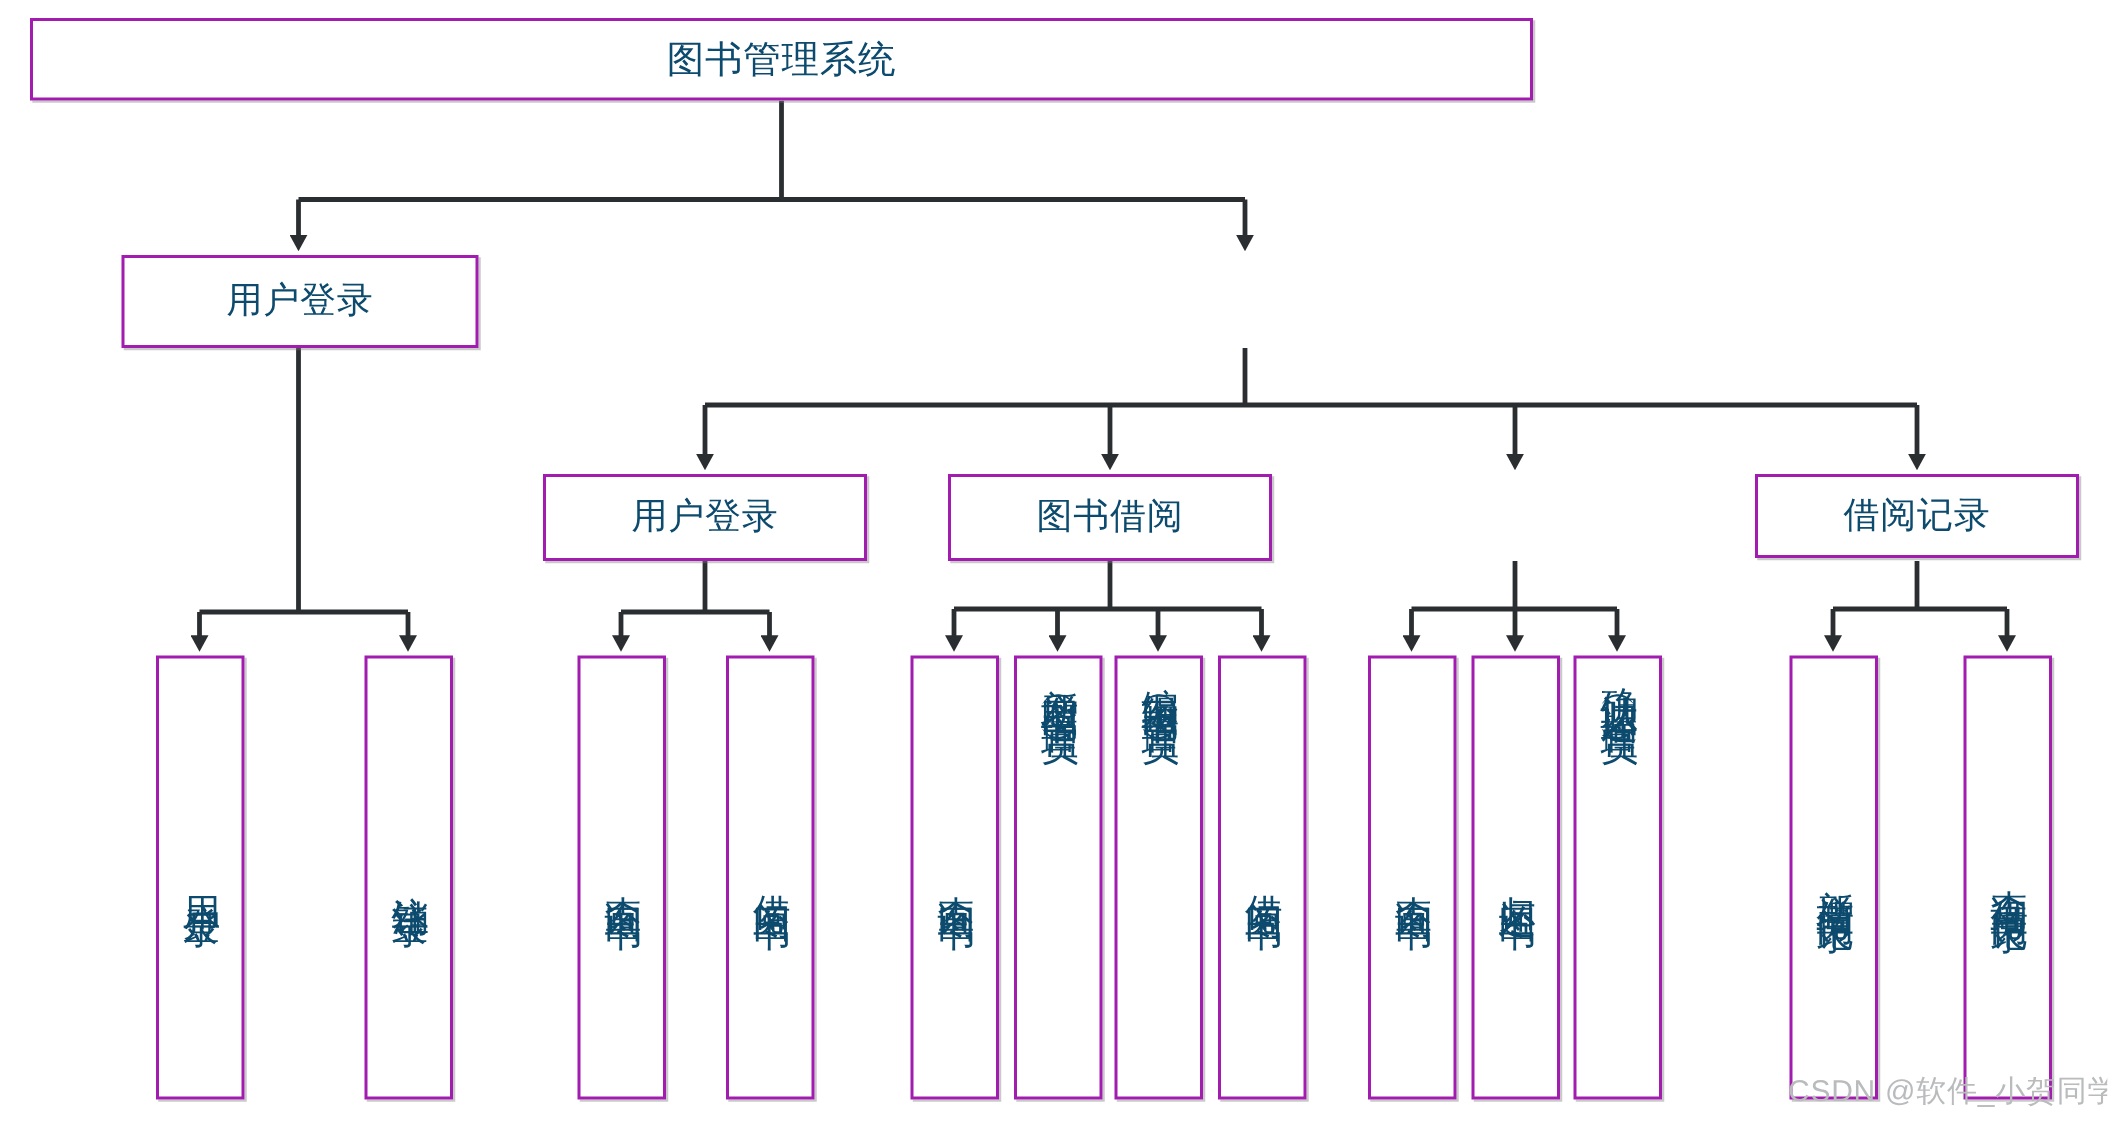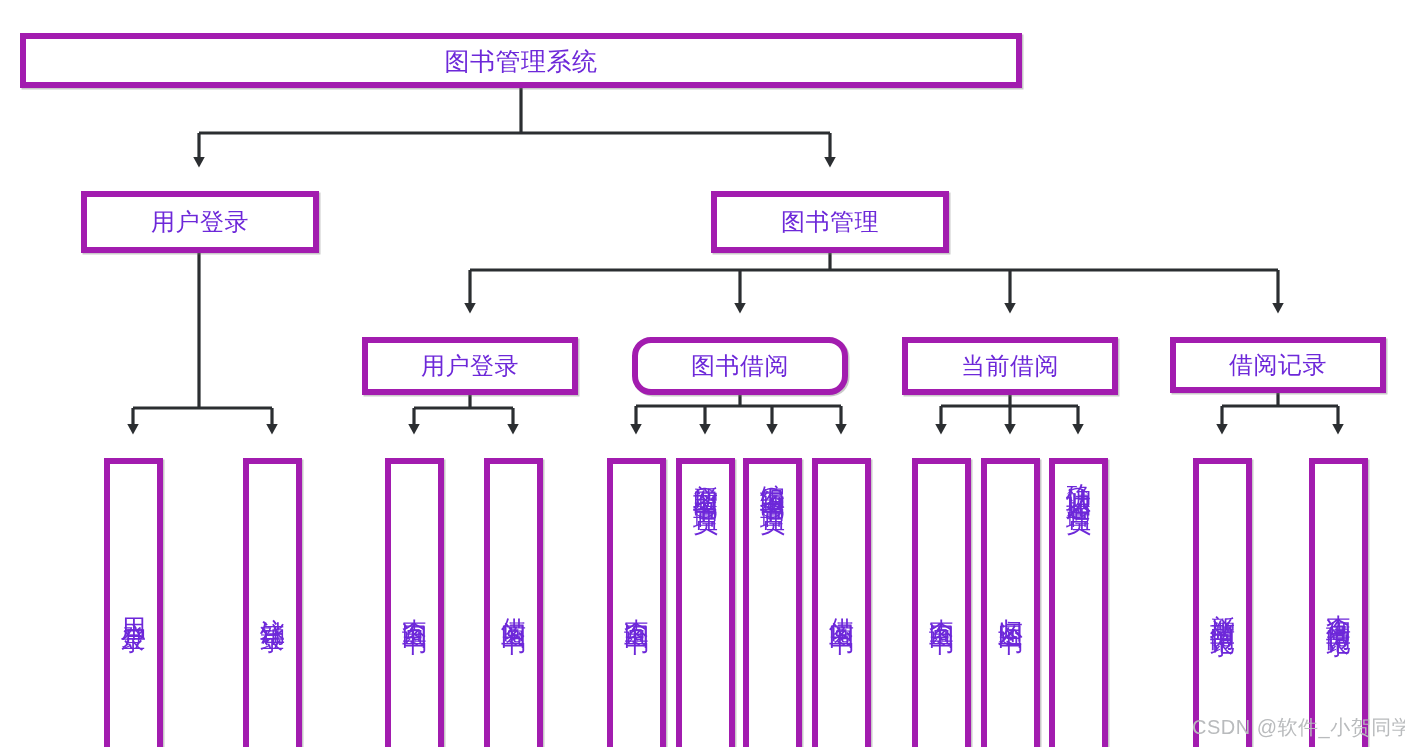--- a/index.html
+++ b/index.html
@@ -23,28 +23,27 @@
     left: 0;
     top: 0;
     width: 1405px;
     height: 747px;
     pointer-events: none;
   }
   .node {
     position: absolute;
     box-sizing: border-box;
     background: #ffffff;
-    border: 6px solid #a21caf;
+    border: 2px solid #a21caf;
     display: flex;
     align-items: center;
     justify-content: center;
-    color: #6d28d9;
+    color: #0c4a6e;
     box-shadow: 1.5px 1.5px 0 rgba(120,120,120,0.40);
     z-index: 2;
-    margin-top: 21px;
   }
   .node-label {
     display: block;
     line-height: 1.12;
     letter-spacing: 0.5px;
     white-space: nowrap;
   }
   
   .node.horiz .node-label {
     font-size: 25px;
@@ -138,35 +137,29 @@
   </svg>
 
   <div class="node horiz" style="left:20px; top:12px; width:1002px; height:55px;">
     <span class="node-label">图书管理系统</span>
   </div>
 
   <div class="node horiz level2" style="left:81px; top:170px; width:238px; height:62px;">
     <span class="node-label">用户登录</span>
   </div>
 
-  <div class="node horiz level2" style="left:711px; top:170px; width:238px; height:62px;">
-    <span class="node-label">图书管理</span>
-  </div>
 
   <div class="node horiz level3" style="left:362px; top:316px; width:216px; height:58px;">
     <span class="node-label">用户登录</span>
   </div>
 
-  <div class="node horiz level3" style="left:632px; top:316px; width:216px; height:58px;border-radius:19px;">
+  <div class="node horiz level3" style="left:632px; top:316px; width:216px; height:58px;">
     <span class="node-label">图书借阅</span>
   </div>
 
-  <div class="node horiz level3" style="left:902px; top:316px; width:216px; height:58px;">
-    <span class="node-label">当前借阅</span>
-  </div>
 
   <div class="node horiz level3" style="left:1170px; top:316px; width:216px; height:56px;">
     <span class="node-label">借阅记录</span>
   </div>
 
   <div class="node vert center-text" style="left:104px; top:437px; width:59px; height:296px;">
     <span class="node-label">用户登录</span>
   </div>
 
   <div class="node vert center-text" style="left:243px; top:437px; width:59px; height:296px;">

